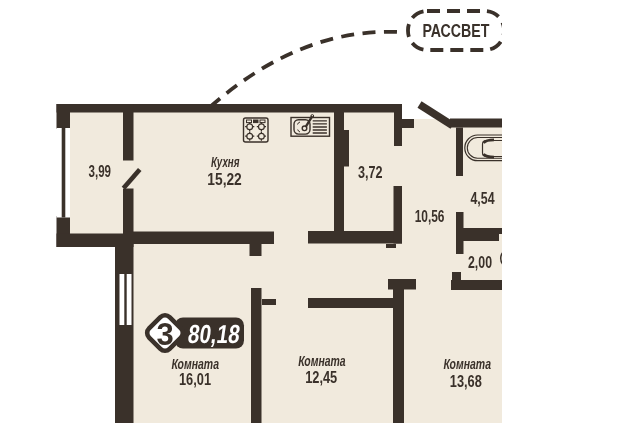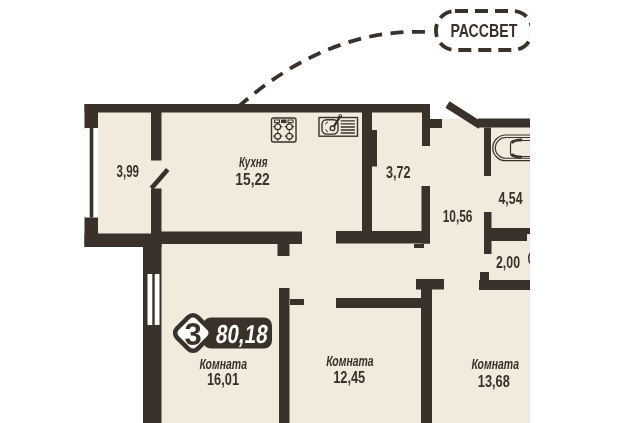--- a/index.html
+++ b/index.html
@@ -1,16 +1,16 @@
 <!DOCTYPE html>
 <html><head>
 <meta charset="utf-8">
 <style>
   html,body{margin:0;padding:0;background:#ffffff;}
-  #stage{position:relative;width:502px;height:423px;background:#ffffff;overflow:hidden;margin-left:28px;}
+  #stage{position:relative;width:502px;height:423px;background:#ffffff;overflow:hidden;}
   svg{display:block;}
   .nm{font-family:"Liberation Sans",sans-serif;font-style:italic;font-weight:bold;font-size:14px;fill:#3a312a;}
   .num{font-family:"Liberation Sans",sans-serif;font-weight:bold;font-size:16px;fill:#3a312a;}
 </style>
 </head>
 <body>
 <div id="stage">
 <svg width="626" height="423" viewBox="0 0 626 423" xmlns="http://www.w3.org/2000/svg">
   <g fill="#f1eadd">
 

